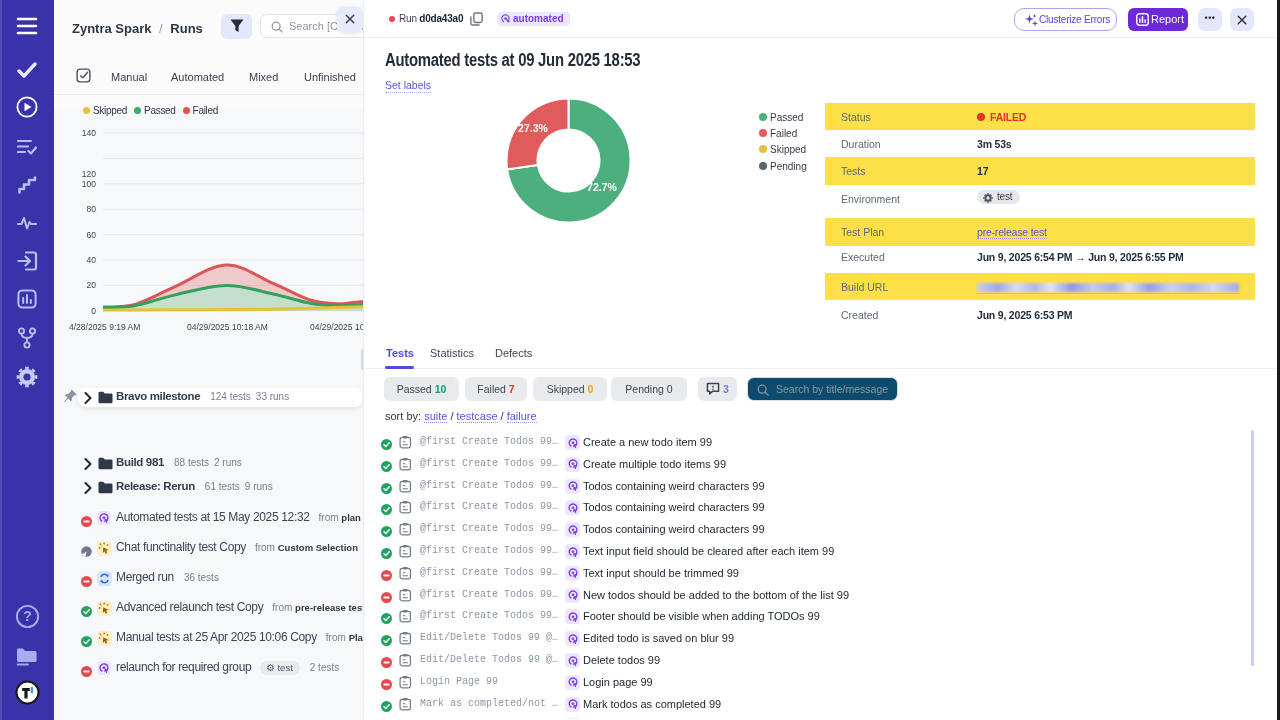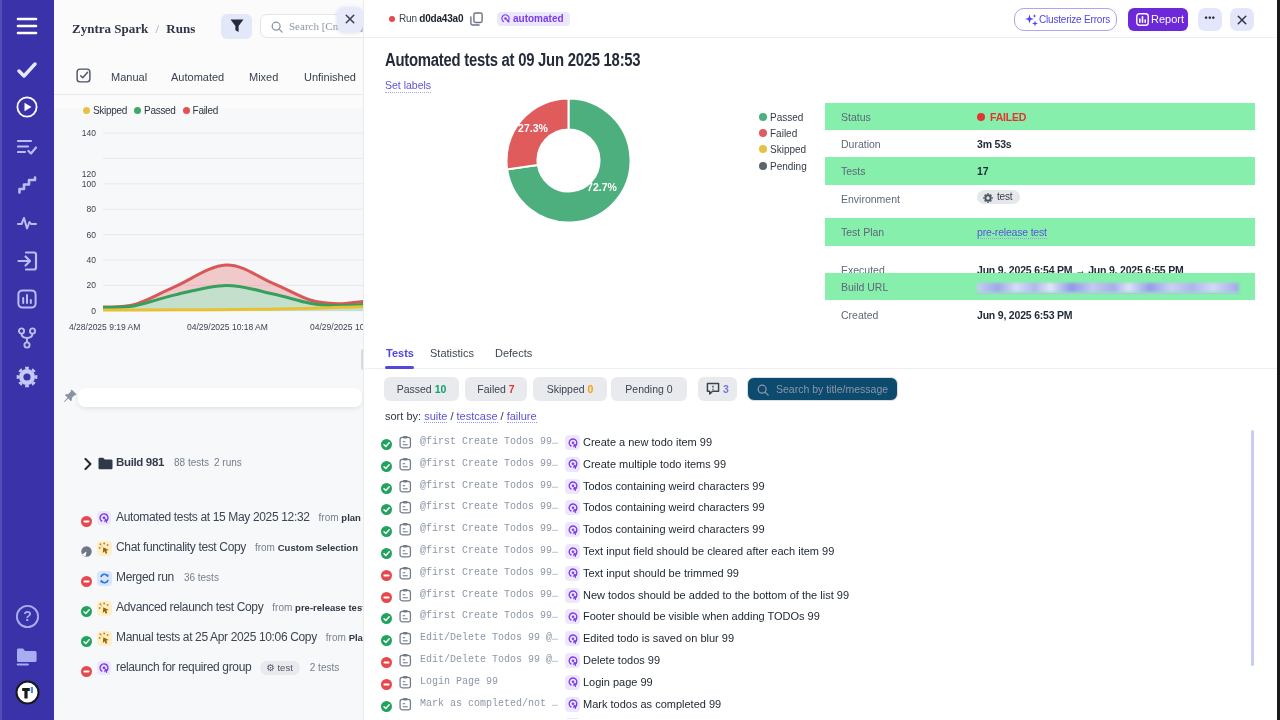--- a/index.html
+++ b/index.html
@@ -4,21 +4,21 @@
 *{margin:0;padding:0;box-sizing:border-box;}
 html,body{width:1280px;height:720px;overflow:hidden;font-family:"Liberation Sans",sans-serif;background:#fff;}
 .abs{position:absolute;}
 body{position:relative;}
 
 #sidebar{position:absolute;left:0;top:0;width:54px;height:720px;background:#3a32a8;}
 #sidebar .ic{position:absolute;left:0;width:54px;text-align:center;color:#b8bdf3;}
 #sidebar svg{display:block;margin:0 auto;}
 
 #lpanel{position:absolute;left:54px;top:0;width:310px;height:720px;background:#f7f8f9;border-right:1px solid #e9ebef;overflow:hidden;}
-#lphead{position:absolute;left:0;top:0;width:100%;height:108px;background:#fbfbfc;font-family:Liberation Serif, serif;}
+#lphead{position:absolute;left:0;top:0;width:100%;height:108px;background:#fbfbfc;}
 #lptitle{position:absolute;left:18px;top:21px;font-size:13px;font-weight:700;color:#2e3646;}
 #lptitle .sep{color:#9aa2b1;font-weight:400;padding:0 4px;}
 #fbtn{position:absolute;left:167px;top:14px;width:31px;height:25px;background:#e3e7fa;border-radius:6px;}
 #searchbox{position:absolute;left:206px;top:14px;width:160px;height:24px;background:#fff;border:1px solid #e2e5ea;border-radius:7px;color:#8d96a5;font-size:11px;line-height:22px;padding-left:28px;white-space:nowrap;overflow:hidden;}
 #lpclose{position:absolute;left:283px;top:7px;width:26px;height:25px;background:#e7eafb;border-radius:7px;box-shadow:0 1px 4px rgba(60,60,120,.18);z-index:5;}
 #lptabs{position:absolute;left:0;top:60px;width:100%;height:35px;border-bottom:1px solid #e7e9ed;font-size:11px;color:#394150;}
 #lptabs span{position:absolute;top:11px;}
 
 #lchart{position:absolute;left:0;top:96px;width:100%;height:244px;}
 .lgdot{display:inline-block;width:7px;height:7px;border-radius:50%;margin-right:3px;vertical-align:0px;}
@@ -38,21 +38,21 @@
 .chev{position:absolute;left:30px;top:10px;}
 .fold{position:absolute;left:44px;top:9px;}
 .pill{display:inline-block;background:#e8eaee;border-radius:8px;font-size:9.5px;letter-spacing:0;color:#4b5462;padding:1px 7px 2px 6px;margin-left:9px;}
 
 #main{position:absolute;left:365px;top:0;width:912px;height:720px;background:#fff;}
 #mtop{position:absolute;left:0;top:0;width:100%;height:38px;border-bottom:1px solid #eceef2;}
 #mtitle{position:absolute;left:20px;top:50px;font-size:17.5px;letter-spacing:-0.3px;font-weight:700;color:#242c3a;transform:scaleX(0.85);transform-origin:0 0;}
 #setlabels{position:absolute;left:20px;top:79px;font-size:10.5px;color:#5a55d6;border-bottom:1px dotted #a5a5e8;padding-bottom:1px;}
 
 .irow{position:absolute;left:460px;width:430px;height:27.4px;font-size:10.5px;}
-.irow.lav{background:#86efac;}
+.irow.lav{background:#fde047;}
 .irow .k{position:absolute;left:16px;top:8px;color:#5d6878;}
 .irow .v{position:absolute;left:152px;top:8px;color:#1f2937;font-weight:700;letter-spacing:-0.2px;}
 
 #tabs2{position:absolute;left:0;top:340px;width:100%;height:29px;border-bottom:1px solid #edeef2;font-size:11px;}
 
 .fpill{position:absolute;top:377px;height:24px;background:#e9eaee;border-radius:6px;font-size:10.5px;color:#3c4553;line-height:24px;text-align:center;}
 
 .trow{position:absolute;left:0;width:100%;height:21.8px;}
 .trow .suite{position:absolute;left:55px;top:4px;font-family:"Liberation Mono",monospace;font-size:10px;color:#8c96a6;letter-spacing:0;}
 .trow .title{position:absolute;left:218px;top:4px;font-size:11px;color:#1c2430;font-weight:500;white-space:nowrap;}
@@ -217,28 +217,46 @@
     <div class="xlab" style="left:15px">4/28/2025 9:19 AM</div>
     <div class="xlab" style="left:133px">04/29/2025 10:18 AM</div>
     <div class="xlab" style="left:256px">04/29/2025 10:18 AM</div>
     <div class="abs" style="left:307px;top:253px;width:4px;height:21px;background:#d7dae0;border-radius:2px"></div>
   </div>
   <div id="runs">
   <div class="abs" style="left:24px;top:48px;width:284px;height:19px;background:#fff;border-radius:7px;box-shadow:0 2px 4px rgba(40,50,80,.10)"></div>
   <svg class="abs" style="left:9px;top:49px" width="14" height="14" viewBox="0 0 16 16">
         <path fill="#8a93a3" d="M9.828.722a.5.5 0 0 1 .354.146l4.95 4.95a.5.5 0 0 1 0 .707c-.48.48-1.072.588-1.503.588-.177 0-.335-.018-.46-.039l-3.134 3.134a6 6 0 0 1 .16 1.013c.046.702-.032 1.687-.72 2.375a.5.5 0 0 1-.707 0l-2.829-2.828-3.182 3.182c-.195.195-1.219.902-1.414.707s.512-1.22.707-1.414l3.182-3.182-2.828-2.829a.5.5 0 0 1 0-.707c.688-.688 1.673-.767 2.375-.72a6 6 0 0 1 1.013.16l3.134-3.133a3 3 0 0 1-.04-.461c0-.43.108-1.022.589-1.503a.5.5 0 0 1 .353-.146z"></path>
       </svg>
+  <div class="runrow" style="top:42px">
+    <svg class="chev" width="8" height="12" viewBox="0 0 8 12">
+          <path d="M1.5 1 L6.5 6 L1.5 11" stroke="#1f2733" stroke-width="2" fill="none" stroke-linecap="round" stroke-linejoin="round"></path>
+        </svg>
+    <svg class="fold" width="15" height="13" viewBox="0 0 15 13">
+          <path d="M0.5 2 Q0.5 0.8 1.7 0.8 L5.2 0.8 L6.8 2.6 L13.3 2.6 Q14.5 2.6 14.5 3.8 L14.5 11 Q14.5 12.2 13.3 12.2 L1.7 12.2 Q0.5 12.2 0.5 11 Z" fill="#2f3949"></path>
+        </svg>
+    <div class="t" style="font-weight:700;font-size:11.5px;color:#333d4d">Bravo milestone<span class="meta">124 tests 33 runs</span></div>
+  </div>
   <div class="runrow" style="top:108px">
     <svg class="chev" width="8" height="12" viewBox="0 0 8 12">
           <path d="M1.5 1 L6.5 6 L1.5 11" stroke="#1f2733" stroke-width="2" fill="none" stroke-linecap="round" stroke-linejoin="round"></path>
         </svg>
     <svg class="fold" width="15" height="13" viewBox="0 0 15 13">
           <path d="M0.5 2 Q0.5 0.8 1.7 0.8 L5.2 0.8 L6.8 2.6 L13.3 2.6 Q14.5 2.6 14.5 3.8 L14.5 11 Q14.5 12.2 13.3 12.2 L1.7 12.2 Q0.5 12.2 0.5 11 Z" fill="#2f3949"></path>
         </svg>
     <div class="t" style="font-weight:700;font-size:11.5px;color:#333d4d">Build 981<span class="meta">88 tests 2 runs</span></div>
+  </div>
+  <div class="runrow" style="top:132px">
+    <svg class="chev" width="8" height="12" viewBox="0 0 8 12">
+          <path d="M1.5 1 L6.5 6 L1.5 11" stroke="#1f2733" stroke-width="2" fill="none" stroke-linecap="round" stroke-linejoin="round"></path>
+        </svg>
+    <svg class="fold" width="15" height="13" viewBox="0 0 15 13">
+          <path d="M0.5 2 Q0.5 0.8 1.7 0.8 L5.2 0.8 L6.8 2.6 L13.3 2.6 Q14.5 2.6 14.5 3.8 L14.5 11 Q14.5 12.2 13.3 12.2 L1.7 12.2 Q0.5 12.2 0.5 11 Z" fill="#2f3949"></path>
+        </svg>
+    <div class="t" style="font-weight:700;font-size:11.5px;color:#333d4d">Release: Rerun<span class="meta">61 tests 9 runs</span></div>
   </div>
   <div class="runrow" style="top:162px">
         <span class="sic"><svg width="11" height="11" viewBox="0 0 11 11">
             <circle cx="5.5" cy="5.5" r="5.5" fill="#e5484d"></circle>
             <rect x="2.4" y="4.5" width="6.2" height="2" rx="1" fill="#fff"></rect>
           </svg></span>
         <span class="tic"><svg width="14" height="14" viewBox="0 0 14 14">
             <rect width="14" height="14" rx="4" fill="#ece7fc"></rect>
             <circle cx="7" cy="6.8" r="3.9" stroke="#7c3aed" stroke-width="1.5" fill="none" stroke-dasharray="20 5" transform="rotate(115 7 6.8)"></circle>
             <circle cx="7" cy="6.8" r="1.4" fill="#7c3aed"></circle>
@@ -397,21 +415,21 @@
         <span class="v" style="top:5px"><span style="display:inline-block;background:#e6e7ea;border-radius:9px;font-size:10px;font-weight:400;color:#394150;padding:1px 8px 2px 20px;position:relative;">test<svg style="position:absolute;left:6px;top:3.5px" width="10" height="10" viewBox="0 0 22 22">
               <circle cx="11" cy="11" r="8" fill="#4b5563"></circle>
               <path d="M18.8 9.4 L21.3 9.0 L21.3 13.0 L18.8 12.6 Z M17.7 15.4 L19.7 16.8 L16.8 19.7 L15.4 17.7 Z M12.6 18.8 L13.0 21.3 L9.0 21.3 L9.4 18.8 Z M6.6 17.7 L5.2 19.7 L2.3 16.8 L4.3 15.4 Z M3.2 12.6 L0.7 13.0 L0.7 9.0 L3.2 9.4 Z M4.3 6.6 L2.3 5.2 L5.2 2.3 L6.6 4.3 Z M9.4 3.2 L9.0 0.7 L13.0 0.7 L12.6 3.2 Z M15.4 4.3 L16.8 2.3 L19.7 5.2 L17.7 6.6 Z" fill="#4b5563"></path>
               <circle cx="11" cy="11" r="3.6" fill="#e6e7ea"></circle>
             </svg></span></span>
       </div>
     <div class="irow lav" style="top:218.4px">
         <span class="k">Test Plan</span>
         <span class="v" style="font-weight:400;color:#5a55d8;border-bottom:1px dotted #9b97e8;padding-bottom:0px">pre-release test</span>
       </div>
-    <div class="irow" style="top:256px">
+    <div class="irow" style="top:243px">
         <span class="k">Executed</span>
         <span class="v">Jun 9, 2025 6:54 PM → Jun 9, 2025 6:55 PM</span>
       </div>
     <div class="irow lav" style="top:273.1px">
         <span class="k">Build URL</span>
         <span class="v" style="top:10px;width:262px;height:9px;filter:blur(1.5px);background:linear-gradient(90deg,#c9cdf4 0%,#9fa5ec 8%,#d9dcf8 15%,#b0b5ef 22%,#e3e5fa 28%,#8f96e8 36%,#c5c9f3 44%,#a6acEC 52%,#dfe1f9 58%,#949be9 66%,#ccd0f5 74%,#adb3ee 82%,#d5d8f7 90%,#a0a7eb 100%);border-radius:2px"></span>
         <span class="abs" style="left:152px;top:19.5px;width:263px;height:1.5px;background:#b8bdf1"></span>
       </div>
     <div class="irow" style="top:300.5px">
         <span class="k">Created</span>

